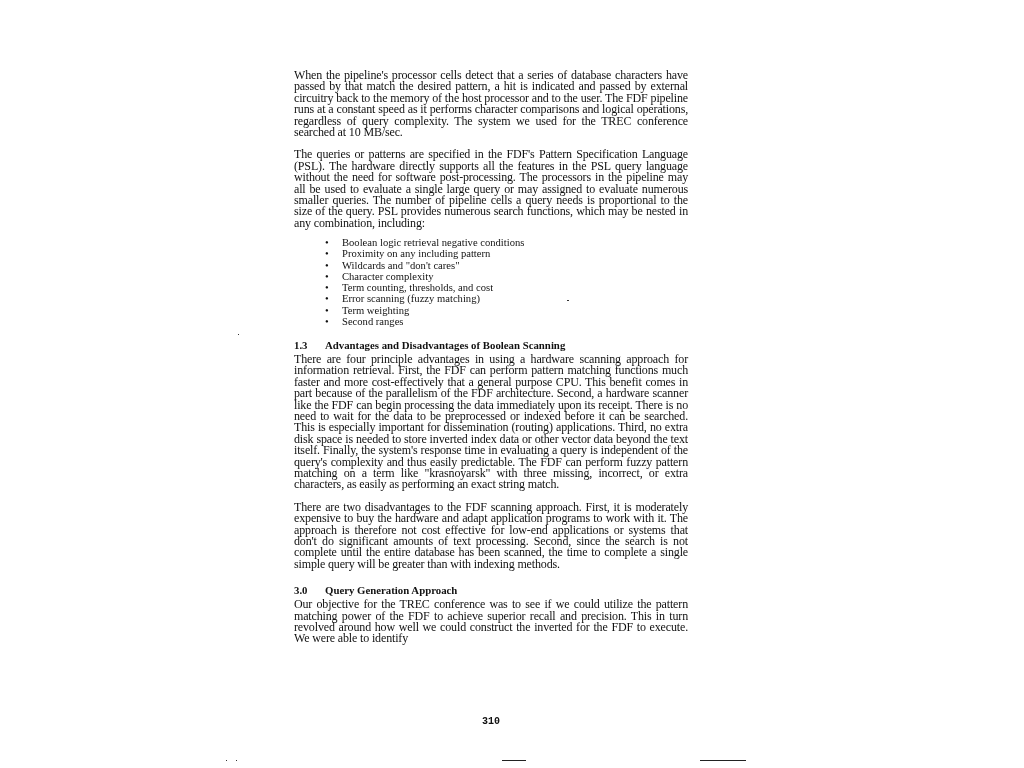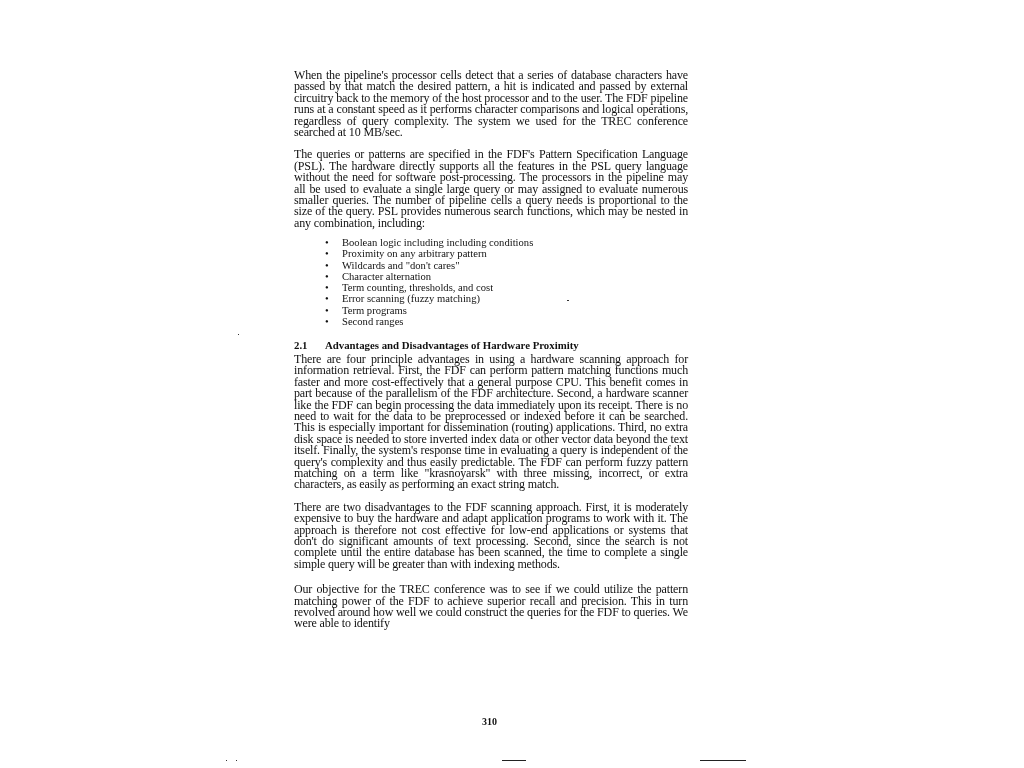--- a/index.html
+++ b/index.html
@@ -6,49 +6,52 @@
   body { width: 1024px; height: 768px; position: relative; overflow: hidden;
          font-family: "Liberation Serif", "DejaVu Serif", serif; color: #111; }
   .page { position: absolute; left: 294px; top: 70px; width: 394px; }
   .para { font-size: 12px; line-height: 11.4px; text-align: justify; margin: 0 0 11px 0;
           letter-spacing: -0.15px; }
   .bullets { list-style: none; margin: 0 0 12px 0; padding: 0 0 0 31px; font-size: 10.6px; line-height: 11.2px; }
   .bullets li { position: relative; padding-left: 17px; }
   .bullets li .dot { position: absolute; left: 0; top: 0; }
   .heading { font-size: 10.8px; font-weight: bold; margin: 0 0 3px 0; line-height: 12px; }
   .heading .num { display: inline-block; width: 31px; }
-  .page-num { position: absolute; left: 482px; top: 716px; font-size: 10px; font-weight: bold; }
+  .page-num { position: absolute; left: 482px; top: 716px; font-size: 10px; font-weight: bold; font-family: Liberation Mono, monospace; }
   .mark { position: absolute; background: #222; height: 1px; }
   .speck { position: absolute; background: #333; width: 1px; height: 1px; }
 </style>
 </head>
 <body>
 
 <div class="page">
   <p class="para">When the pipeline's processor cells detect that a series of database characters have passed by that match the desired pattern, a hit is indicated and passed by external circuitry back to the memory of the host processor and to the user. The FDF pipeline runs at a constant speed as it performs character comparisons and logical operations, regardless of query complexity. The system we used for the TREC conference searched at 10 MB/sec.</p>
   <p class="para" style="margin-bottom:8px;">The queries or patterns are specified in the FDF's Pattern Specification Language (PSL). The hardware directly supports all the features in the PSL query language without the need for software post-processing. The processors in the pipeline may all be used to evaluate a single large query or may assigned to evaluate numerous smaller queries. The number of pipeline cells a query needs is proportional to the size of the query. PSL provides numerous search functions, which may be nested in any combination, including:</p>
 
   <ul class="bullets">
-    <li><span class="dot">•</span><span>Boolean logic including including conditions</span></li>
-    <li><span class="dot">•</span><span>Proximity on any arbitrary pattern</span></li>
+    <li><span class="dot">•</span><span>Boolean logic retrieval negative conditions</span></li>
+    <li><span class="dot">•</span><span>Proximity on any including pattern</span></li>
     <li><span class="dot">•</span><span>Wildcards and "don't cares"</span></li>
-    <li><span class="dot">•</span><span>Character alternation</span></li>
+    <li><span class="dot">•</span><span>Character complexity</span></li>
     <li><span class="dot">•</span><span>Term counting, thresholds, and cost</span></li>
     <li><span class="dot">•</span><span>Error scanning (fuzzy matching)</span></li>
-    <li><span class="dot">•</span><span>Term programs</span></li>
+    <li><span class="dot">•</span><span>Term weighting</span></li>
     <li><span class="dot">•</span><span>Second ranges</span></li>
   </ul>
 
   <div class="heading">
-    <span class="num">2.1</span><span>Advantages and Disadvantages of Hardware Proximity</span>
+    <span class="num">1.3</span><span>Advantages and Disadvantages of Boolean Scanning</span>
   </div>
   <p class="para">There are four principle advantages in using a hardware scanning approach for information retrieval. First, the FDF can perform pattern matching functions much faster and more cost-effectively that a general purpose CPU. This benefit comes in part because of the parallelism of the FDF architecture. Second, a hardware scanner like the FDF can begin processing the data immediately upon its receipt. There is no need to wait for the data to be preprocessed or indexed before it can be searched. This is especially important for dissemination (routing) applications. Third, no extra disk space is needed to store inverted index data or other vector data beyond the text itself. Finally, the system's response time in evaluating a query is independent of the query's complexity and thus easily predictable. The FDF can perform fuzzy pattern matching on a term like "krasnoyarsk" with three missing, incorrect, or extra characters, as easily as performing an exact string match.</p>
   <p class="para" style="margin-bottom:14px;">There are two disadvantages to the FDF scanning approach. First, it is moderately expensive to buy the hardware and adapt application programs to work with it. The approach is therefore not cost effective for low-end applications or systems that don't do significant amounts of text processing. Second, since the search is not complete until the entire database has been scanned, the time to complete a single simple query will be greater than with indexing methods.</p>
 
-  <p class="para">Our objective for the TREC conference was to see if we could utilize the pattern matching power of the FDF to achieve superior recall and precision. This in turn revolved around how well we could construct the queries for the FDF to queries. We were able to identify</p>
+  <div class="heading">
+    <span class="num">3.0</span><span>Query Generation Approach</span>
+  </div>
+  <p class="para">Our objective for the TREC conference was to see if we could utilize the pattern matching power of the FDF to achieve superior recall and precision. This in turn revolved around how well we could construct the inverted for the FDF to execute. We were able to identify</p>
 </div>
 
 <div class="page-num">310</div>
 
 <div class="mark" style="left:502px; top:760px; width:24px;"></div>
 <div class="mark" style="left:700px; top:760px; width:46px;"></div>
 <div class="speck" style="left:226px; top:760px;"></div>
 <div class="speck" style="left:236px; top:760px;"></div>
 <div class="speck" style="left:238px; top:334px;"></div>
 <div class="speck" style="left:567px; top:300px; width:2px;"></div>

